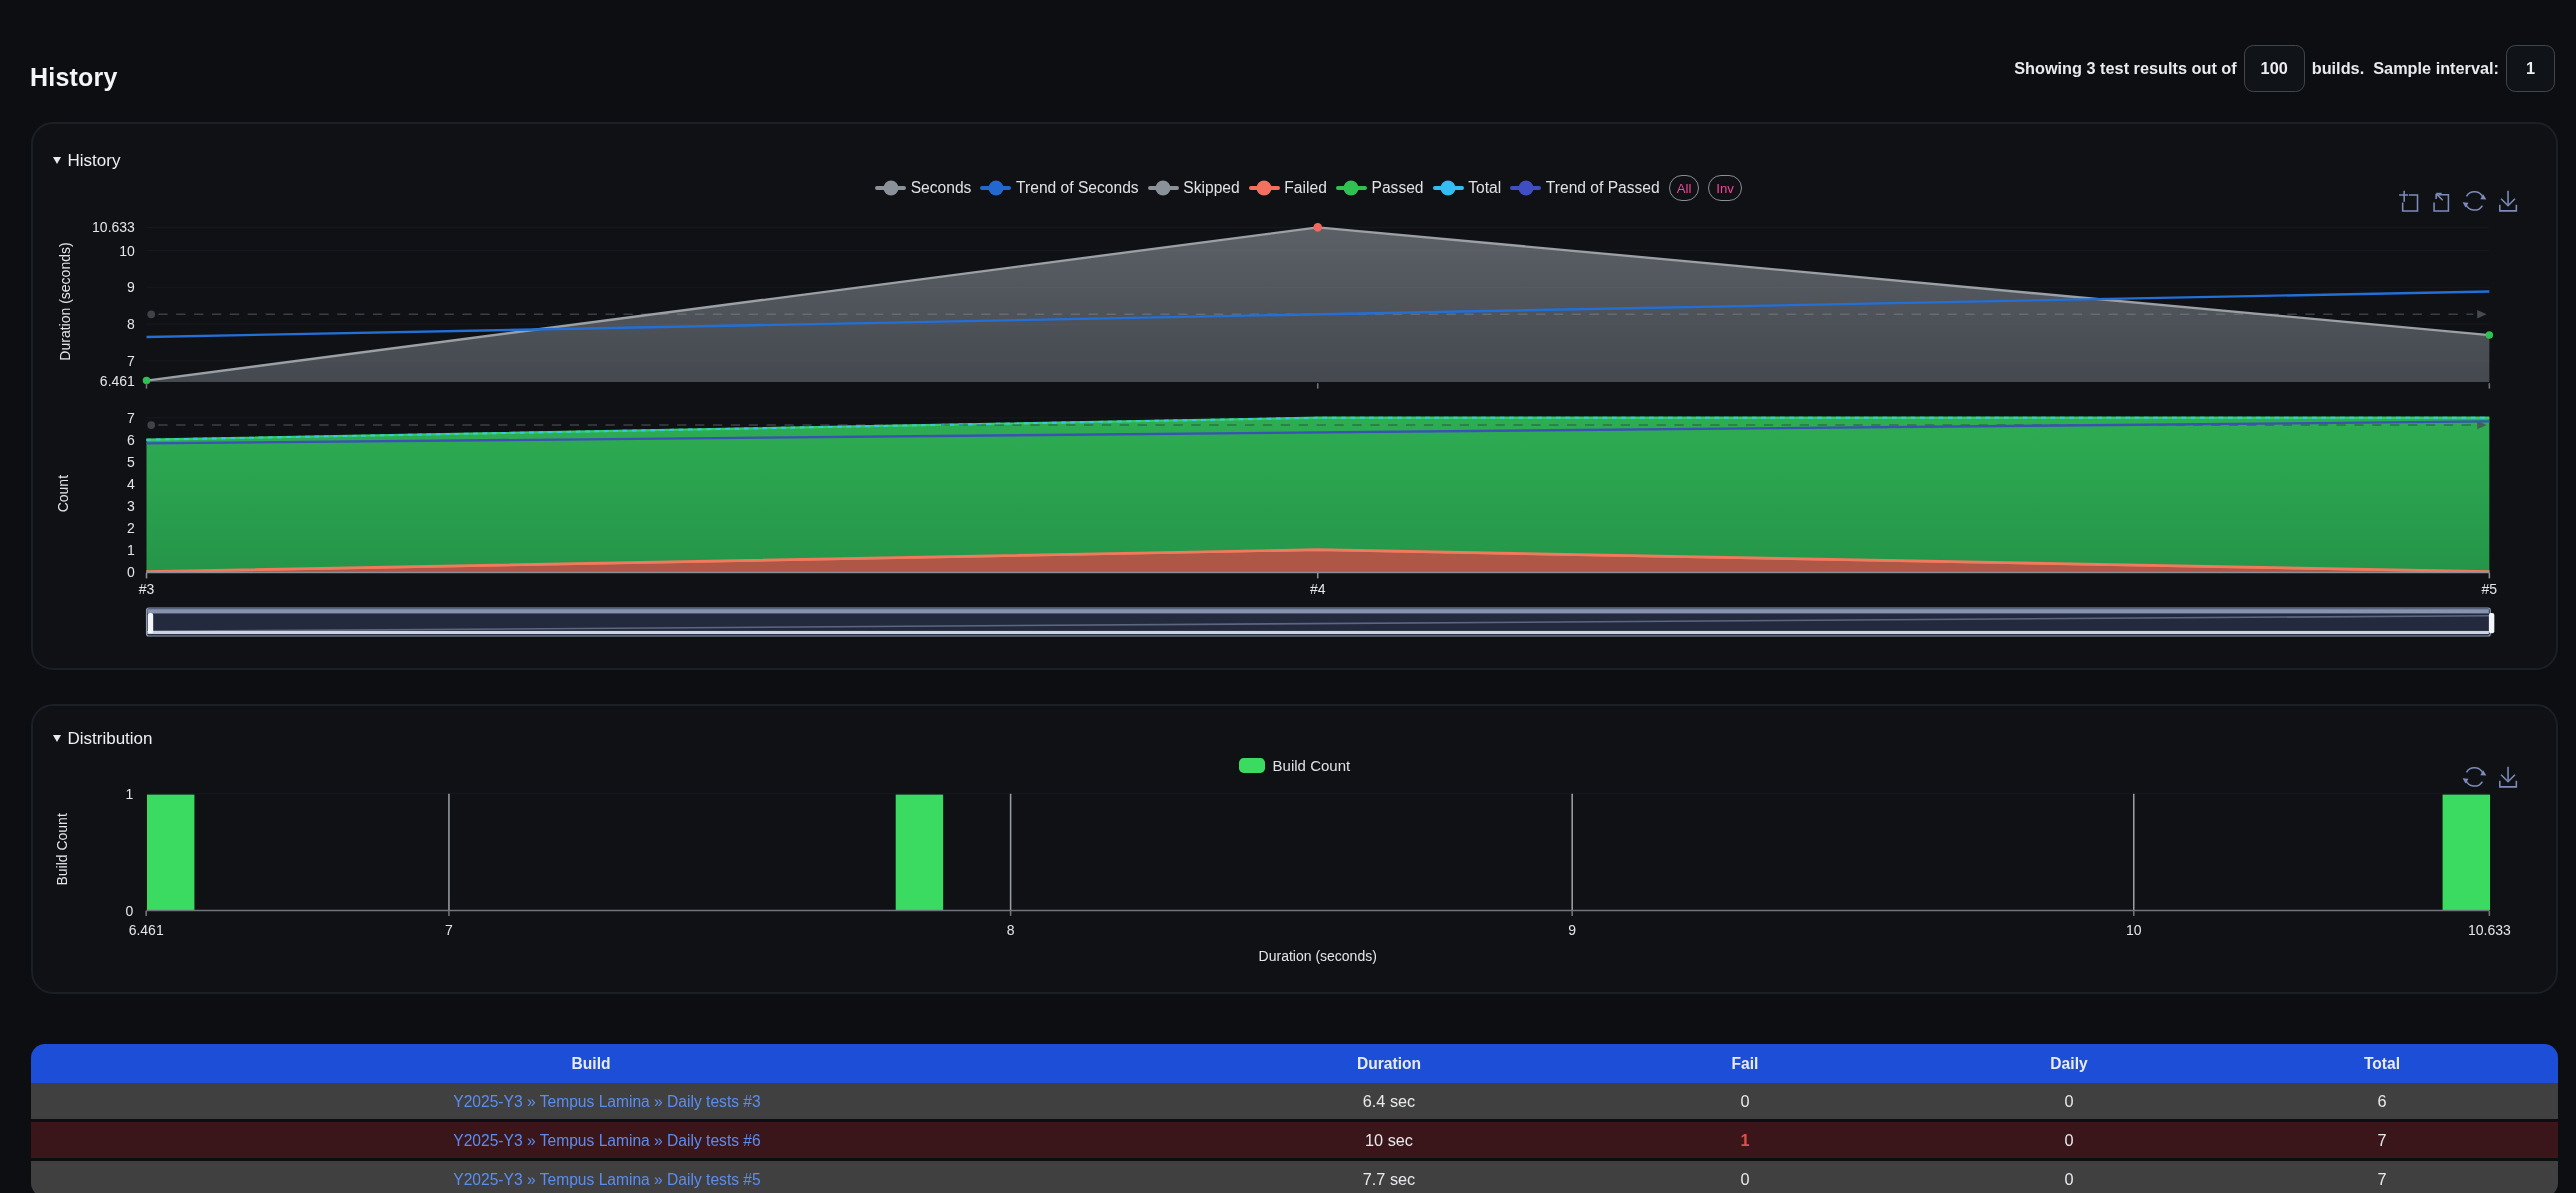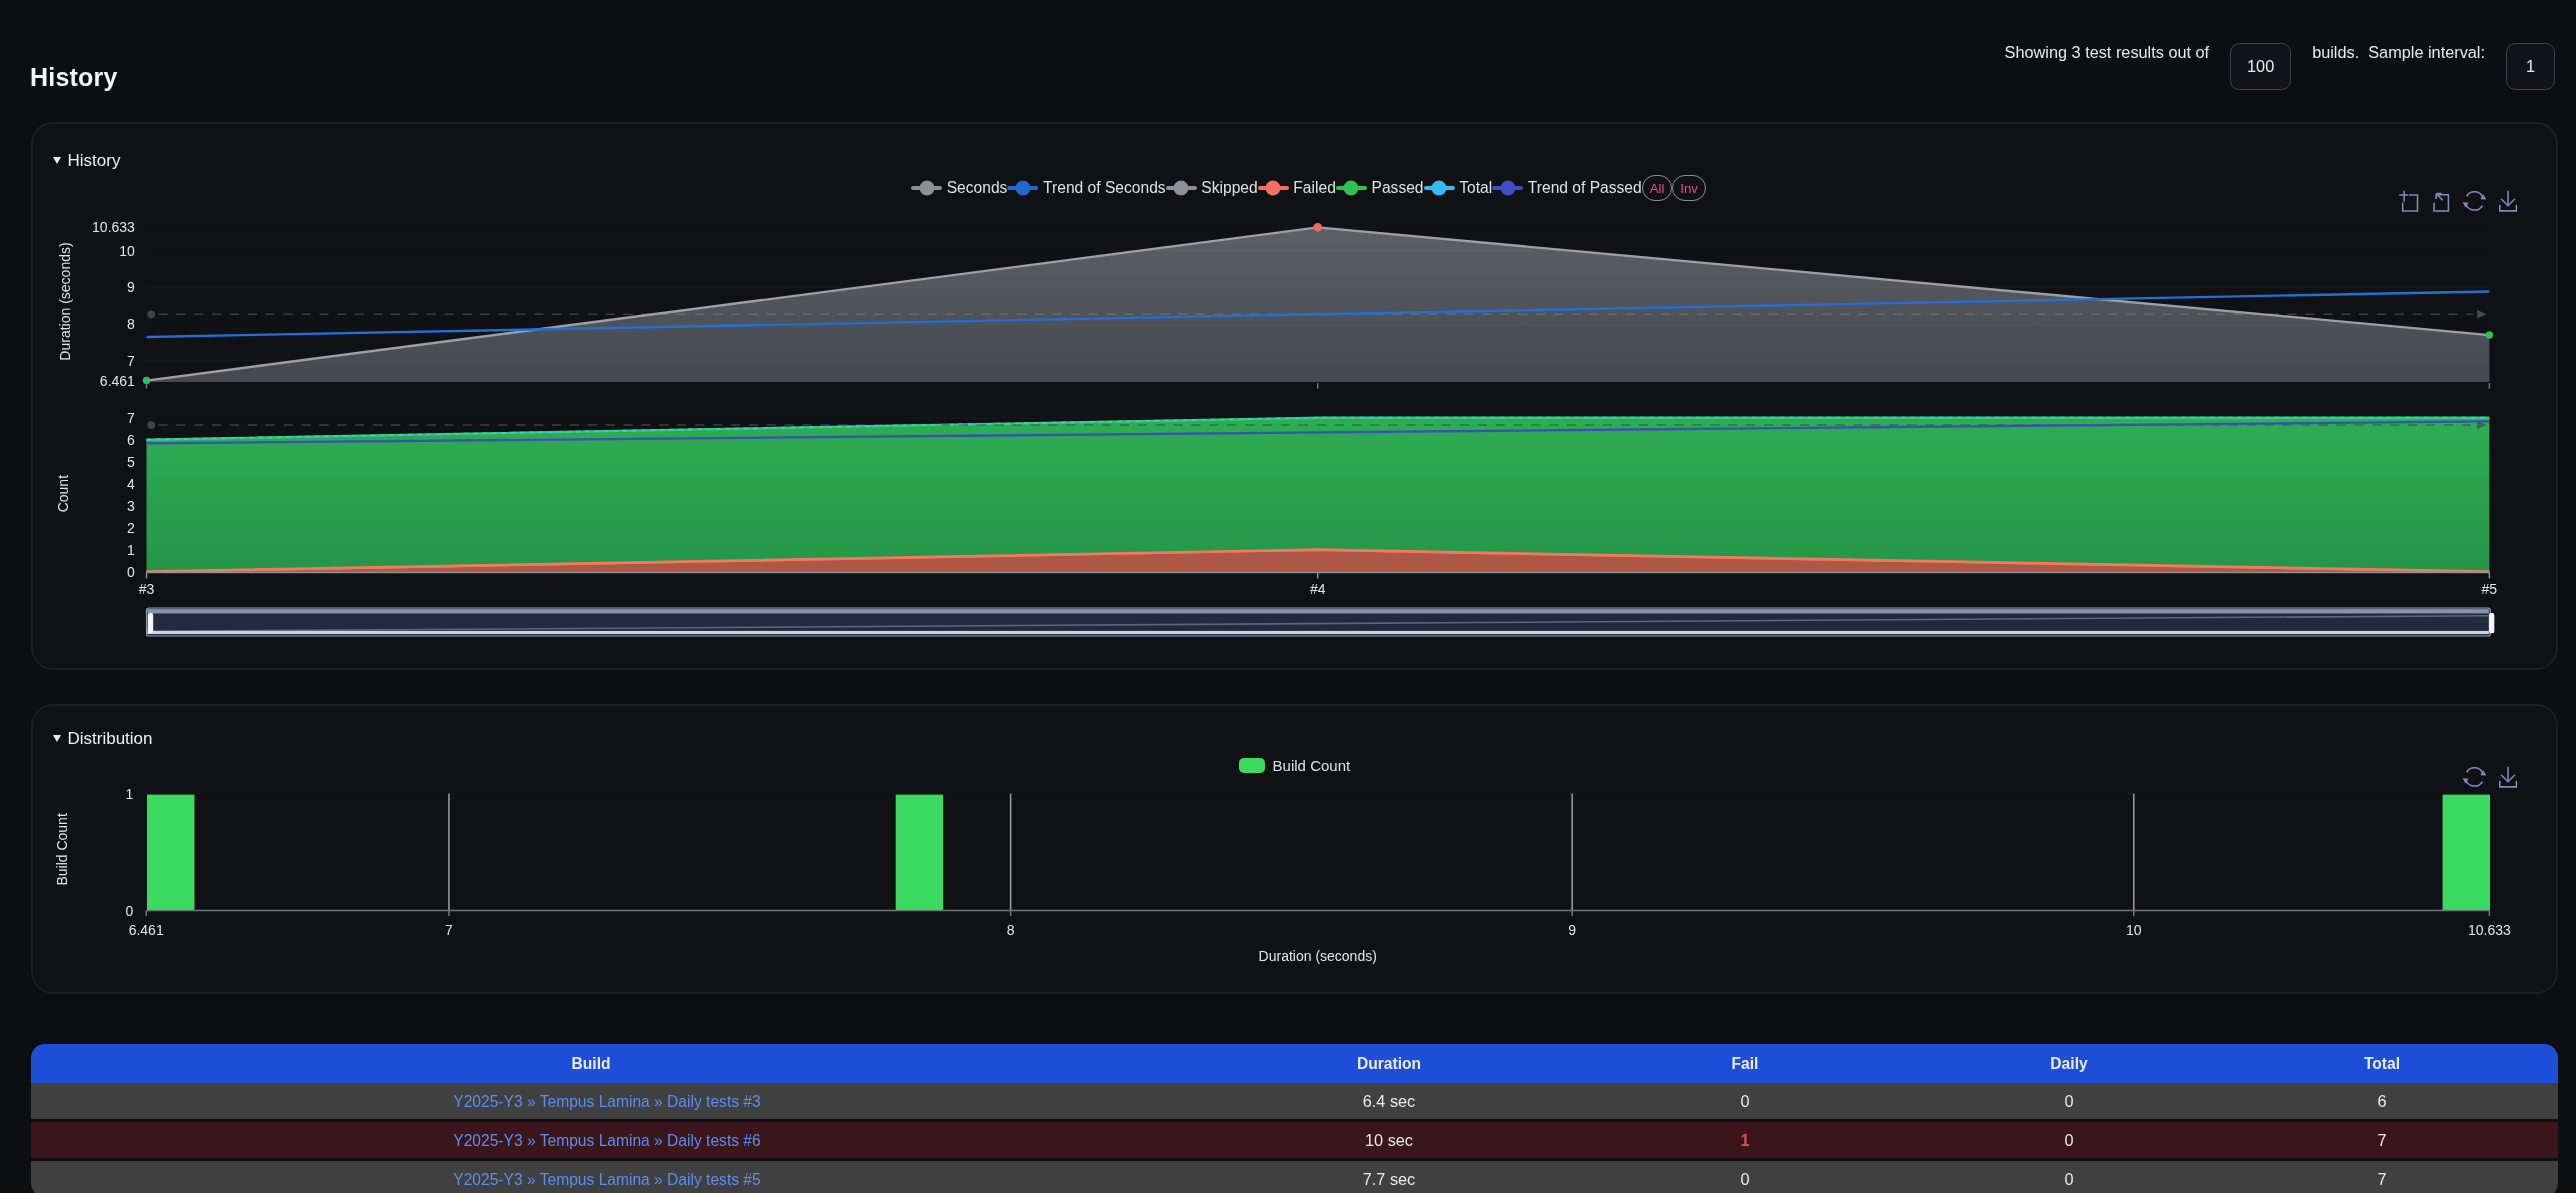--- a/index.html
+++ b/index.html
@@ -2,34 +2,34 @@
 <html style="font-size:12.4px"><head>
 <meta charset="utf-8">
 <style>
   * { margin:0; padding:0; box-sizing:border-box; }
   html,body { width:2576px; height:1193px; background:#0c0e11; overflow:hidden;
     font-family:"Liberation Sans", sans-serif; color:#e8eaec; }
   .abs { position:absolute; }
   #page { position:relative; width:2576px; height:1193px;margin-top:43px; }
   h1 { position:absolute; left:30px; top:21px; font-size:25px; line-height:26.5px; font-weight:700; color:#f4f5f6; letter-spacing:0.2px; }
   
-  #controls { position:absolute; top:0px; right:21px; height:51px; display:flex; gap:21px; font-size:16.3px; color:#e8eaec; }
+  #controls { position:absolute; top:0px; right:21px; height:51px; display:flex; align-items:center; gap:7px; font-size:16.3px; color:#e8eaec;font-weight:bold; }
   .numbox { width:61px; height:47px; border:1.6px solid #41464e; border-radius:9.3px; background:#101317;
     display:flex; align-items:center; justify-content:center; font-size:16.3px; color:#eceef0; }
   .numbox.small { width:49px; }
   
   .card { position:absolute; left:31px; width:2527px; background:#0f1115; border:2.3px solid #1b1f26; border-radius:22px; }
   #card1 { top:79px; height:548px; }
   #card2 { top:661px; height:290px; }
   .summary { position:absolute; left:19.5px; display:flex; align-items:center; gap:7px; font-size:17px; color:#eef0f2; }
   .tri { width:0; height:0; border-left:4.7px solid transparent; border-right:4.7px solid transparent; border-top:7.8px solid #e8eaec; }
   svg text { font-family:"Liberation Sans", sans-serif; }
   
   #legend1 { position:absolute; left:0; top:51px; width:100%; display:flex; justify-content:center; }
-  #legend1 .wrap { display:flex; align-items:center; gap:0; margin-left:28px; }
+  #legend1 .wrap { display:flex; align-items:center; gap:9px; margin-left:28px; }
   .litem { display:flex; align-items:center; gap:4.7px; font-size:15.6px; color:#dfe2e5; }
   .lmark { position:relative; width:31px; height:3.9px; border-radius:1.9px; }
   .lmark i { position:absolute; left:50%; top:50%; width:15px; height:15px; border-radius:50%; transform:translate(-50%,-50%); }
   .pill { border:1.6px solid #8a8f96; border-radius:13.2px; color:#ec4899; font-size:13.2px; height:26px; padding:0 7px; display:flex; align-items:center; }
   
   #legend2 { position:absolute; left:0; top:51px; width:100%; display:flex; justify-content:center; }
   #legend2 .wrap { display:flex; align-items:center; gap:7.8px; margin-left:0; font-size:15px; color:#dfe2e5; }
   .greenrect { width:26px; height:15.6px; border-radius:4.7px; background:#3bdb61; }
   
   #tablebox { position:absolute; left:31px; top:1001px; width:2527px; height:152px; }

